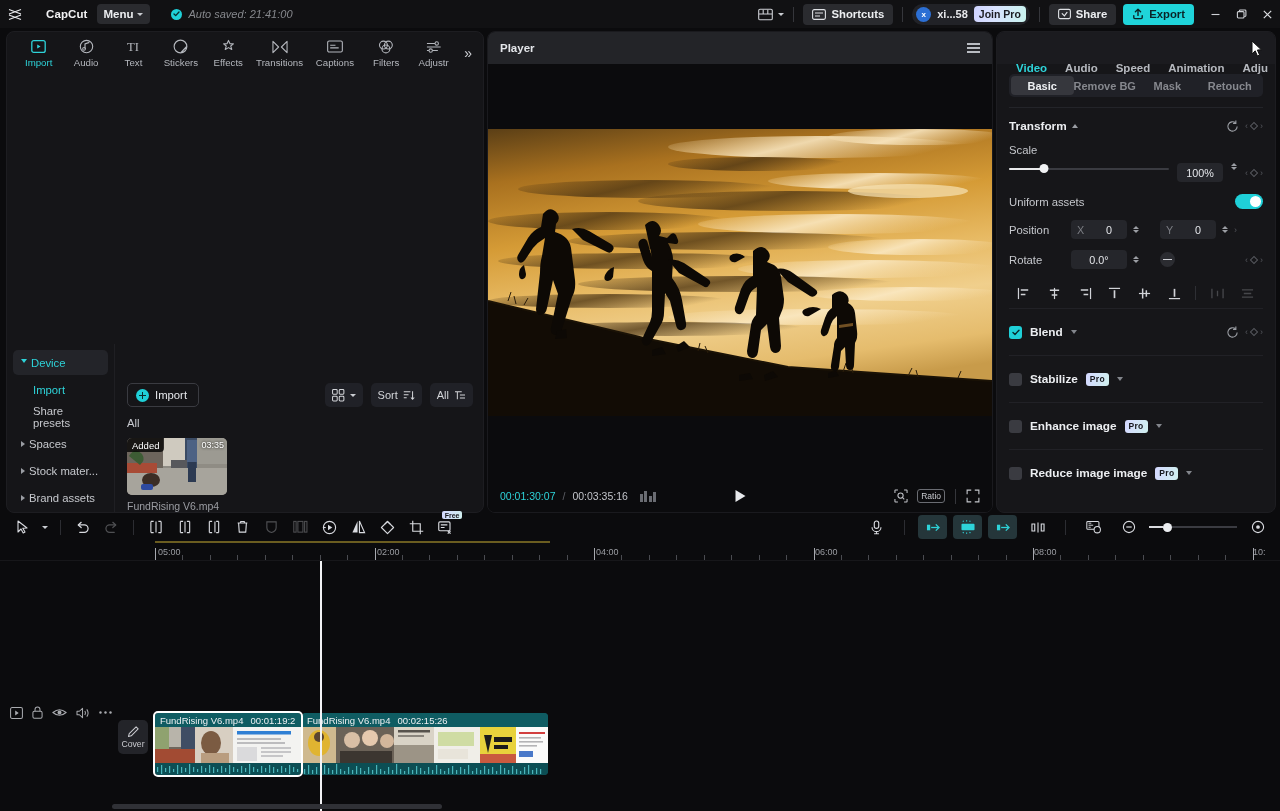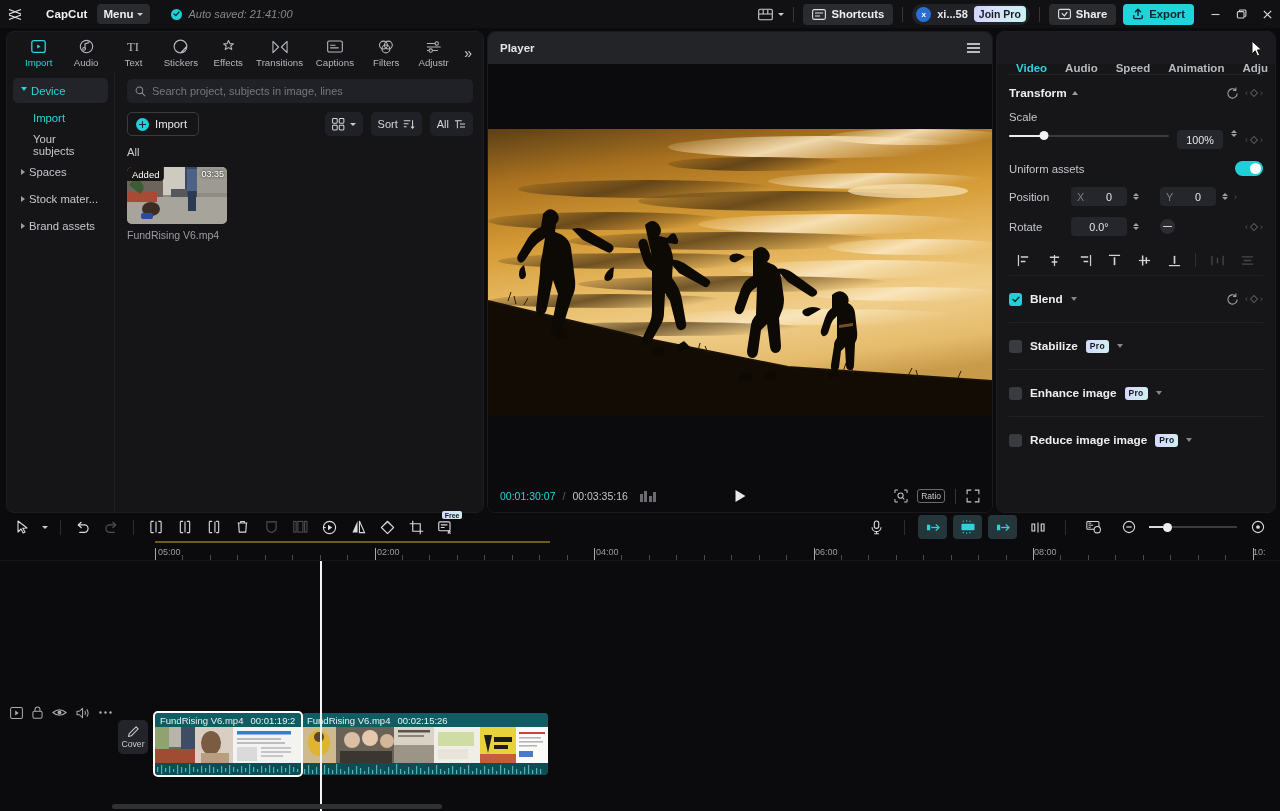--- a/index.html
+++ b/index.html
@@ -83,21 +83,21 @@
   }
   .tooltab {
     width: 48px; display: flex; flex-direction: column; align-items: center; justify-content: center;
     gap: 2px; cursor: pointer; color: #b4b7bd; font-size: 9.7px; border-radius: 6px;
   }
   .tooltab .ti { height: 17px; display: flex; align-items: center; justify-content: center; }
   .tooltab.active { color: #2ed3d9; }
   .tooltab-wide { width: 56px; }
   .more-chev { display: flex; align-items: center; justify-content: center; width: 22px; color: #cfd1d6; font-size: 14px; cursor: pointer; }
 
-  .panelbody { display: flex; flex: 1; min-height: 0; }
+  .panelbody { display: flex; flex: 1; min-height: 0; align-items: flex-end; }
   .navcol { width: 108px; padding: 6px 6px 0 6px; border-right: 1px solid #1f1f23; }
   .navitem {
     height: 25px; display: flex; align-items: center; gap: 4px; padding: 0 8px; border-radius: 5px;
     font-size: 11.3px; color: #c6c8cd; cursor: pointer; margin-bottom: 2px;
   }
   .navitem.sel { background: #232429; color: #2ed3d9; }
   .navitem .tri { width: 0; height: 0; border-top: 3px solid transparent; border-bottom: 3px solid transparent; border-left: 4px solid #9a9da3; }
   .navitem.sel .tri { border-left: none; border-left: 3.5px solid transparent; border-right: 3.5px solid transparent; border-top: 4px solid #2ed3d9; }
   .navsub {
     height: 25px; display: flex; align-items: center; padding: 0 8px 0 20px; border-radius: 5px;
@@ -521,46 +521,37 @@
       <div class="panelbody">
         <div class="navcol">
           <div class="navitem sel">
             <i class="tri"></i>
             <span>Device</span>
           </div>
           <div class="navsub act">
             <span>Import</span>
           </div>
           <div class="navsub">
-            <span>Your subjects</span>
+            <span>Share presets</span>
           </div>
           <div class="navitem">
             <i class="tri"></i>
             <span>Spaces</span>
           </div>
           <div class="navitem">
             <i class="tri"></i>
             <span>Stock mater...</span>
           </div>
           <div class="navitem">
             <i class="tri"></i>
             <span>Brand assets</span>
           </div>
         </div>
 
         <div class="libcol">
-          <div class="searchbar">
-            <span>
-              <svg width="11" height="11" viewBox="0 0 12 12">
-                  <circle cx="4.8" cy="4.8" r="3.6" stroke="#8a8c92" stroke-width="1.1" fill="none"></circle>
-                  <path d="M7.6 7.6 L11 11" stroke="#8a8c92" stroke-width="1.1"></path>
-                </svg>
-            </span>
-            <input placeholder="Search project, subjects in image, lines" style="">
-          </div>
 
           <div class="libtoolbar">
             <div class="import-btn">
               <span class="plus-circ"></span>
               <span>Import</span>
             </div>
             <div class="tb-spacer"></div>
             <div class="sqbtn">
               <svg width="13" height="13" viewBox="0 0 14 14">
                 <rect x="0.6" y="0.6" width="5" height="5" rx="1" stroke="#d3d5d9" stroke-width="1.1" fill="none"></rect>
@@ -744,20 +735,28 @@
 
     <div class="rightpanel">
       <div class="proptabs">
         <span class="ptab active">Video</span>
         <span class="ptab">Audio</span>
         <span class="ptab">Speed</span>
         <span class="ptab">Animation</span>
         <span class="ptab">Adju</span>
       </div>
 
+      <div class="segwrap">
+        <div class="seg">
+          <span class="segbtn on">Basic</span>
+          <span class="segbtn">Remove BG</span>
+          <span class="segbtn">Mask</span>
+          <span class="segbtn">Retouch</span>
+        </div>
+      </div>
       <div class="phr"></div>
 
       <div class="sec">
         <div class="sechead">
           <span class="sectitle">Transform</span>
           <i class="caret-up"></i>
           <span class="sechead-right">
             <span>
               <svg width="13" height="13" viewBox="0 0 14 14">
                   <path d="M12 7 a5 5 0 1 1 -1.6 -3.7" stroke="#9b9ea4" stroke-width="1.2" fill="none"></path>

